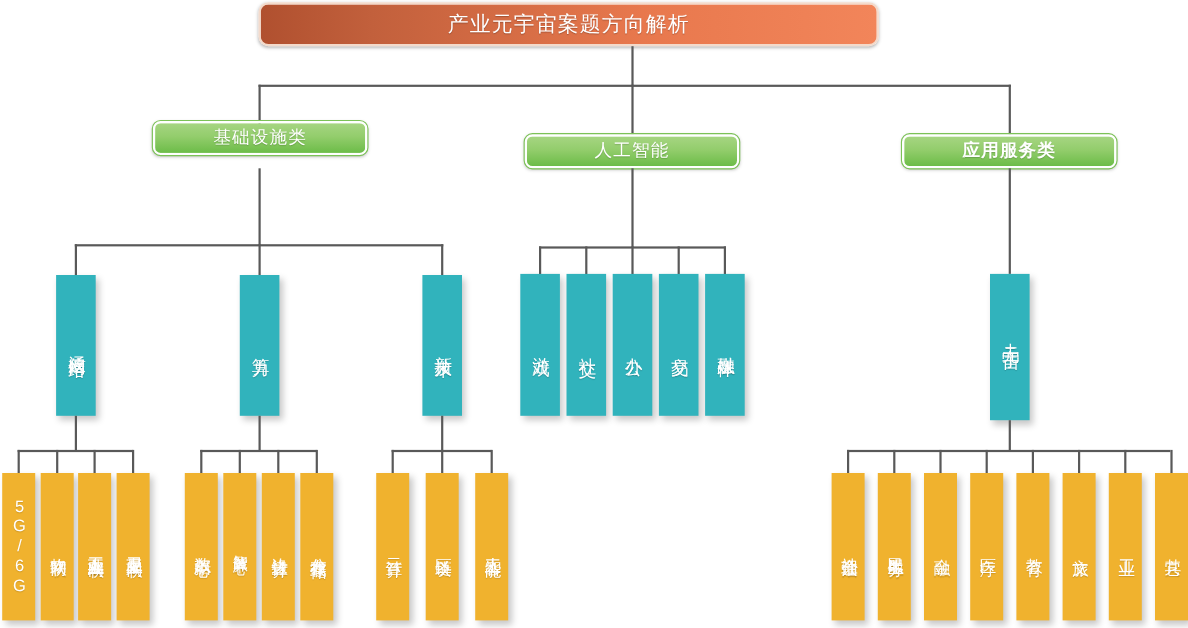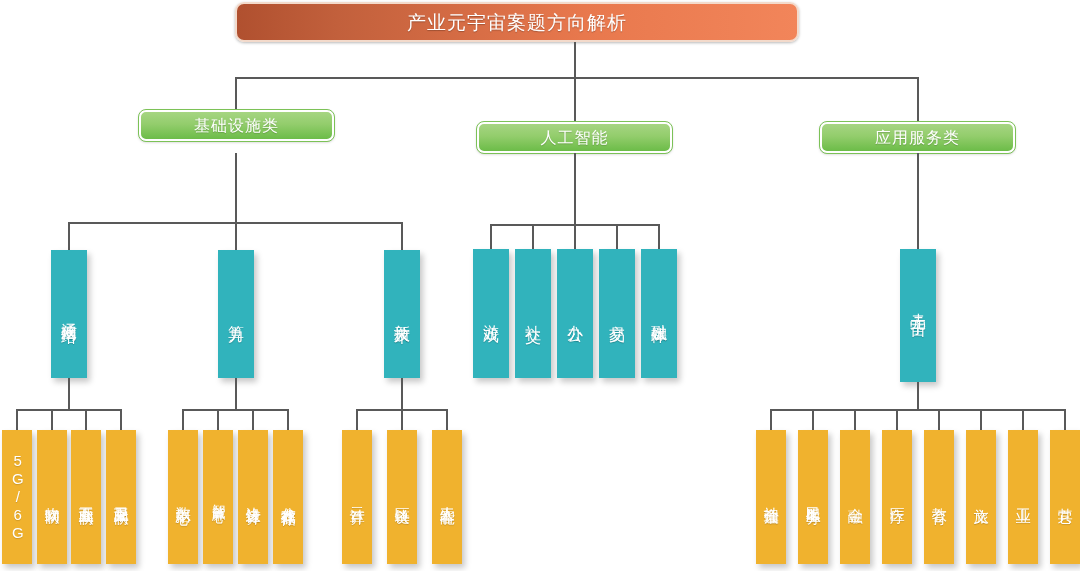--- a/index.html
+++ b/index.html
@@ -218,21 +218,21 @@
   <div class="teal-box" style="left:557px; top:249px; width:36px; height:129px;">
     <span class="txt">办公</span>
   </div>
   <div class="teal-box" style="left:599px; top:249px; width:36px; height:129px;">
     <span class="txt">交易</span>
   </div>
   <div class="teal-box" style="left:641px; top:249px; width:36px; height:129px;">
     <span class="txt">融媒体</span>
   </div>
 
-  <div class="cat-box" style="left:820px; top:122px; width:195px; height:31px;">
+  <div class="cat-box" style="left:820px; top:122px; width:195px; height:31px;font-weight:bold;">
     <span class="txt">应用服务类</span>
   </div>
 
   <div class="conn v" style="left:917px; top:153px; width:2px; height:96px;"></div>
 
   <div class="teal-box" style="left:900px; top:249px; width:36px; height:133px;">
     <span class="txt">元宇宙+</span>
   </div>
 
   <div class="conn v" style="left:917px; top:382px; width:2px; height:28px;"></div>

